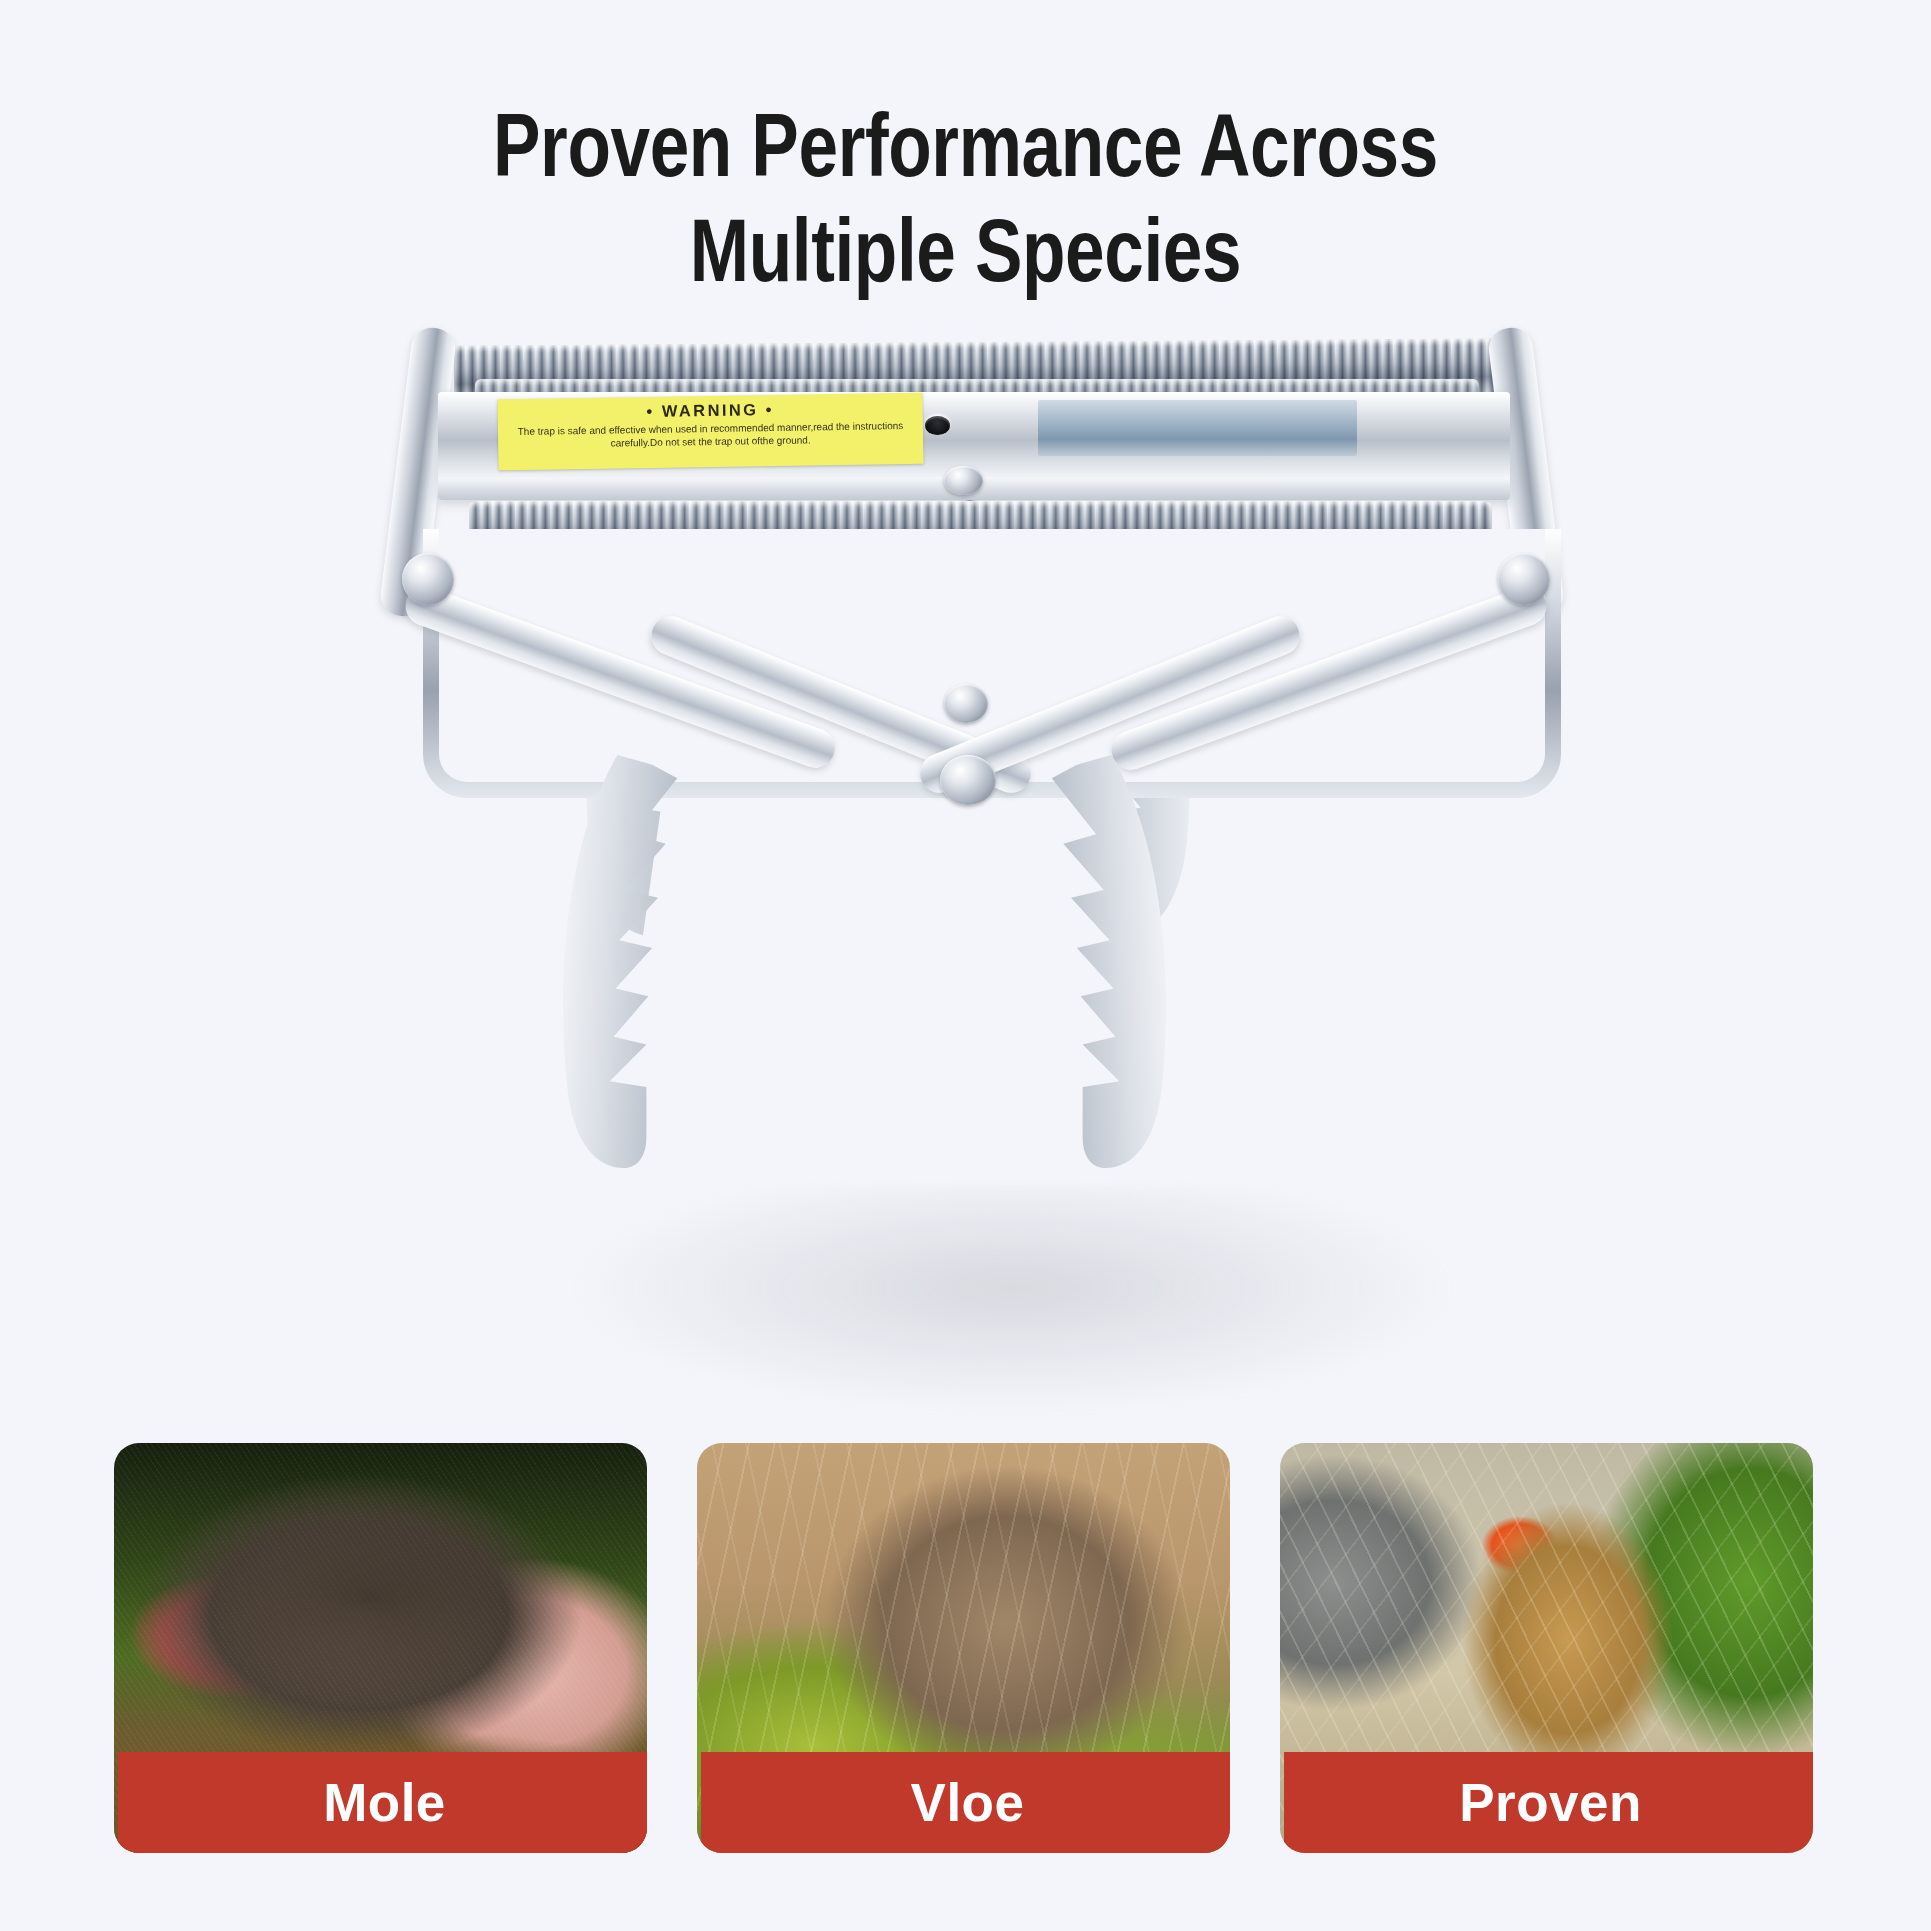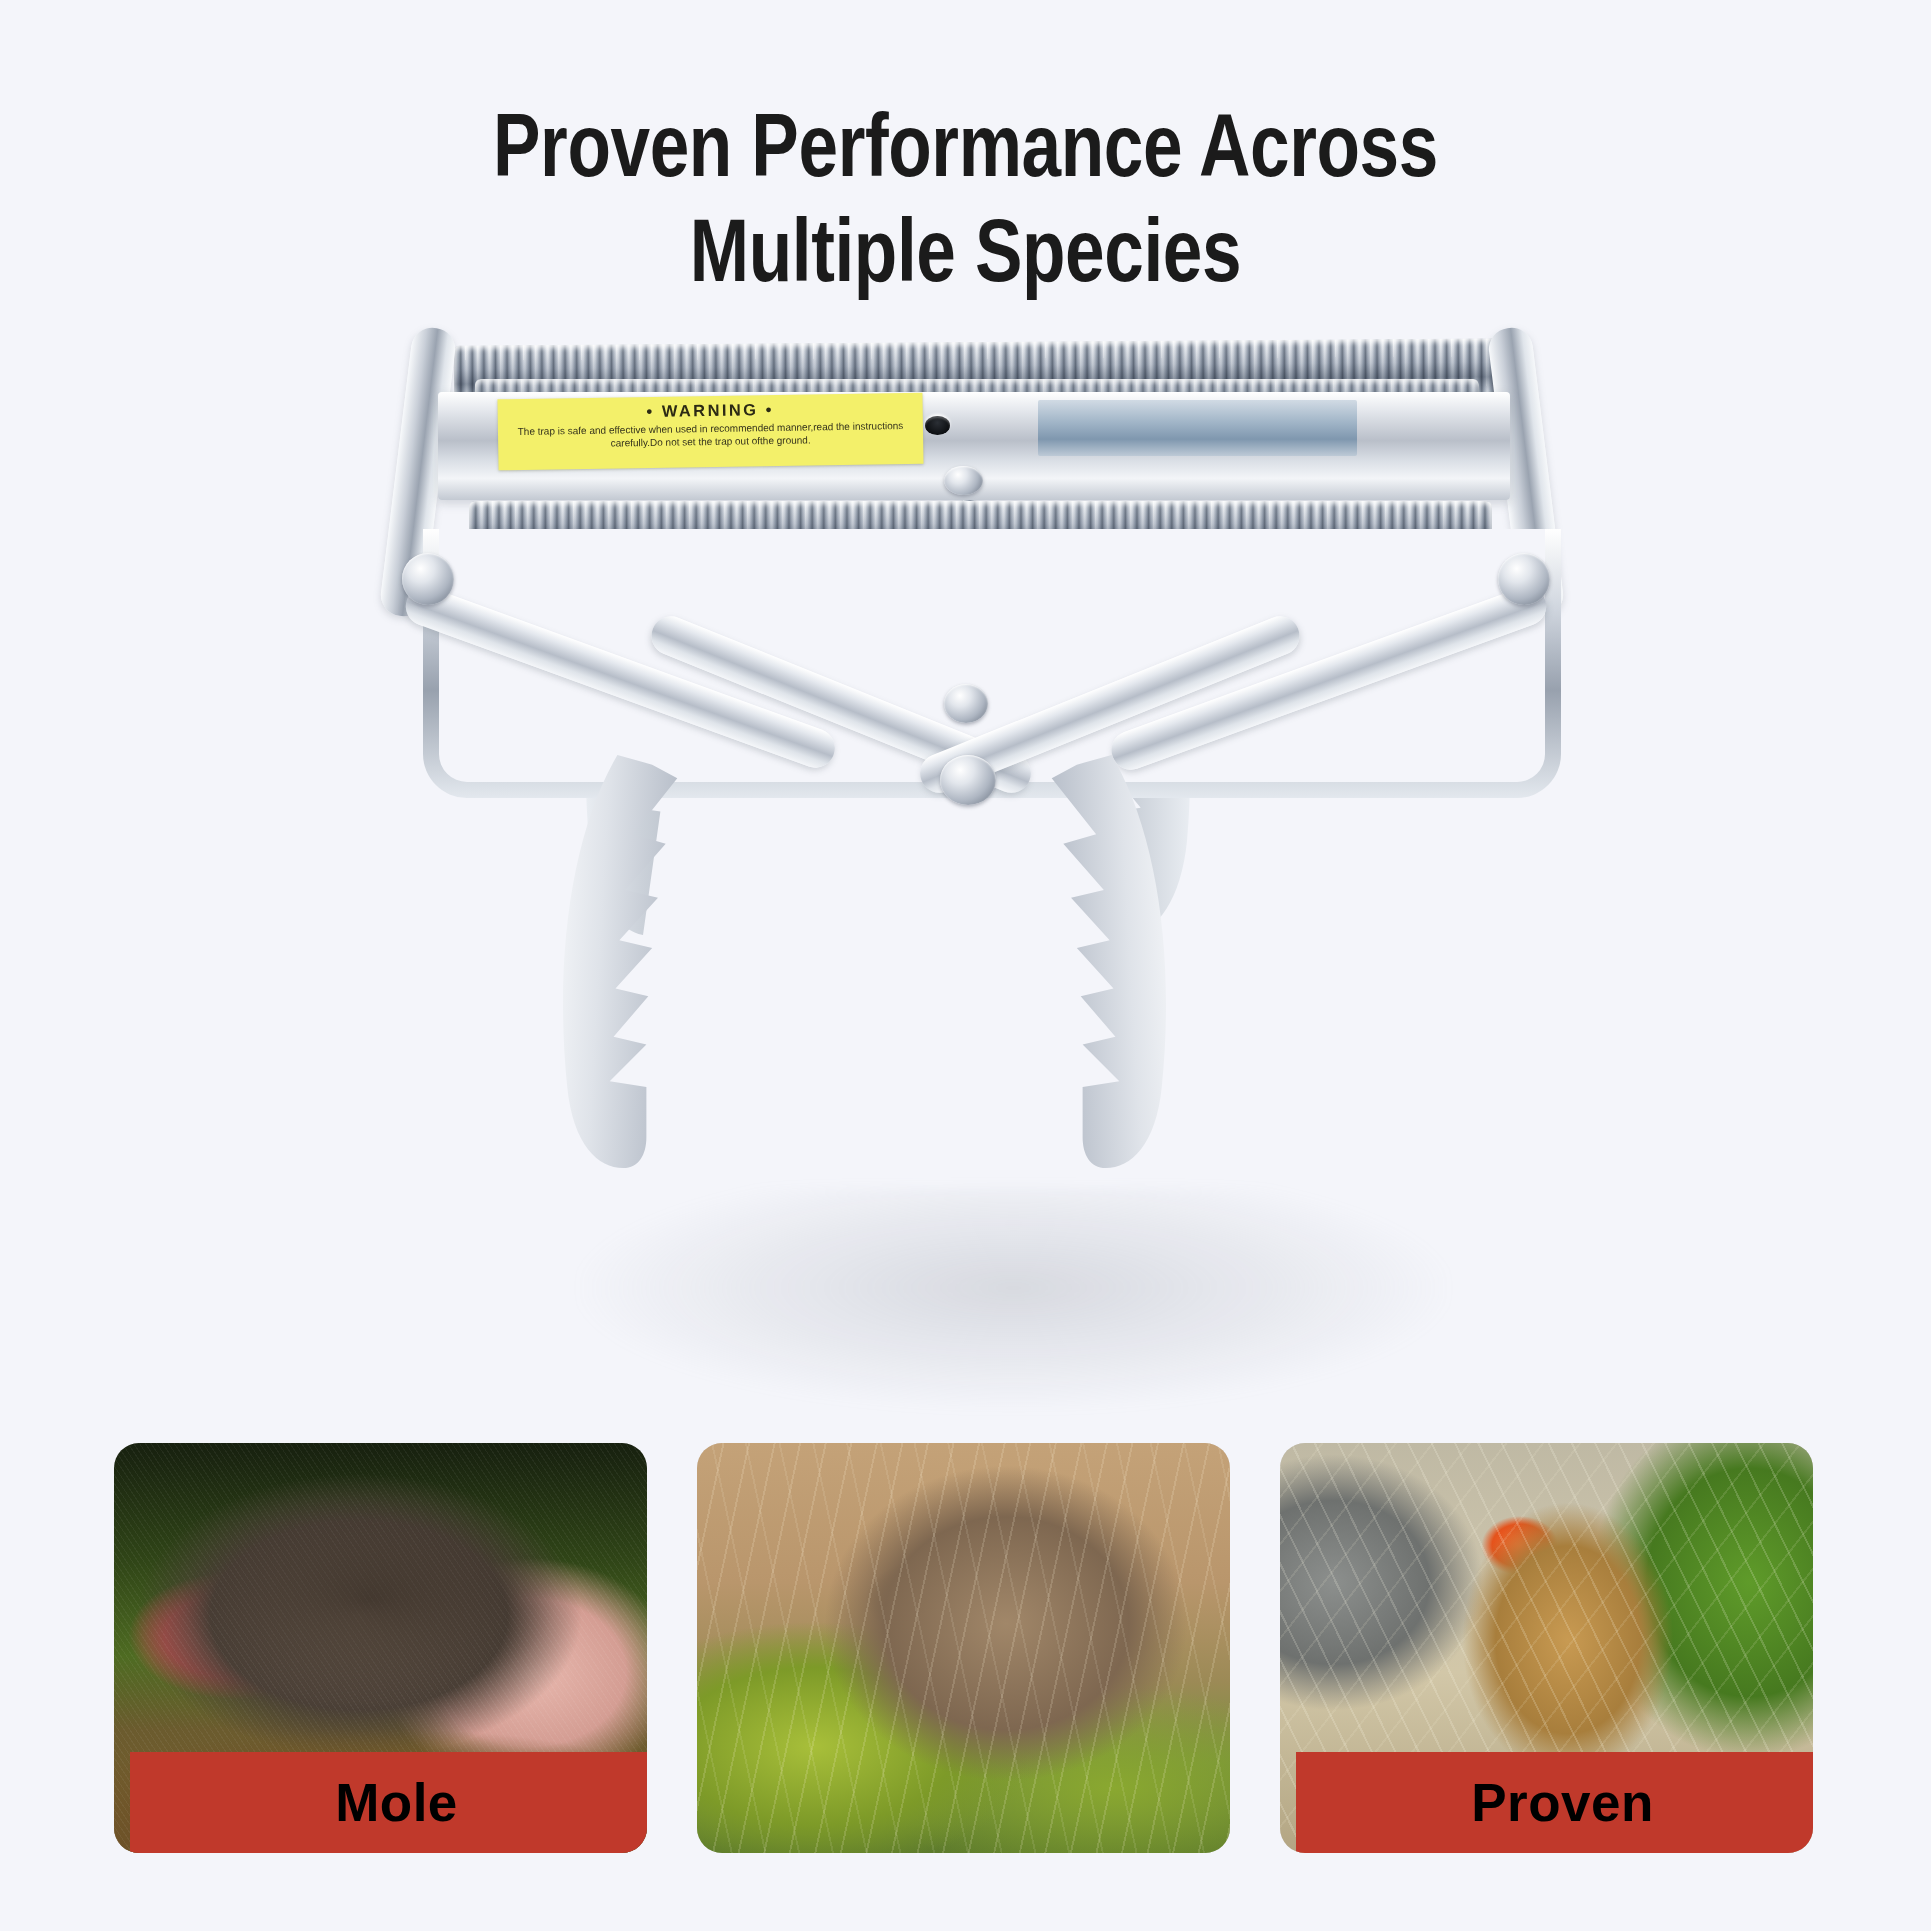--- a/index.html
+++ b/index.html
@@ -243,26 +243,26 @@
     border-radius: 25px;
     overflow: hidden;
     background: #d8d8d8;
   }
   .card-photo {
     position: absolute;
     inset: 0;
   }
   .card-label {
     position: absolute;
-    left: 16px;
+    left: 4px;
     bottom: 0;
     width: 100%;
     height: 101px;
     background: #c0392b;
-    color: #000000;
+    color: #ffffff;
     display: flex;
     align-items: center;
     justify-content: center;
     font-size: 53px;
     font-weight: bold;
     letter-spacing: 0.5px;
   }
 
   
   
@@ -418,20 +418,21 @@
 
 <div class="cards">
 
   <div class="card">
     <div class="card-photo photo-mole"></div>
     <div class="card-label">Mole</div>
   </div>
 
   <div class="card">
     <div class="card-photo photo-vole"></div>
+    <div class="card-label">Vloe</div>
   </div>
 
   <div class="card">
     <div class="card-photo photo-gopher"></div>
     <div class="card-label">Proven</div>
   </div>
 
 </div>
 
 

